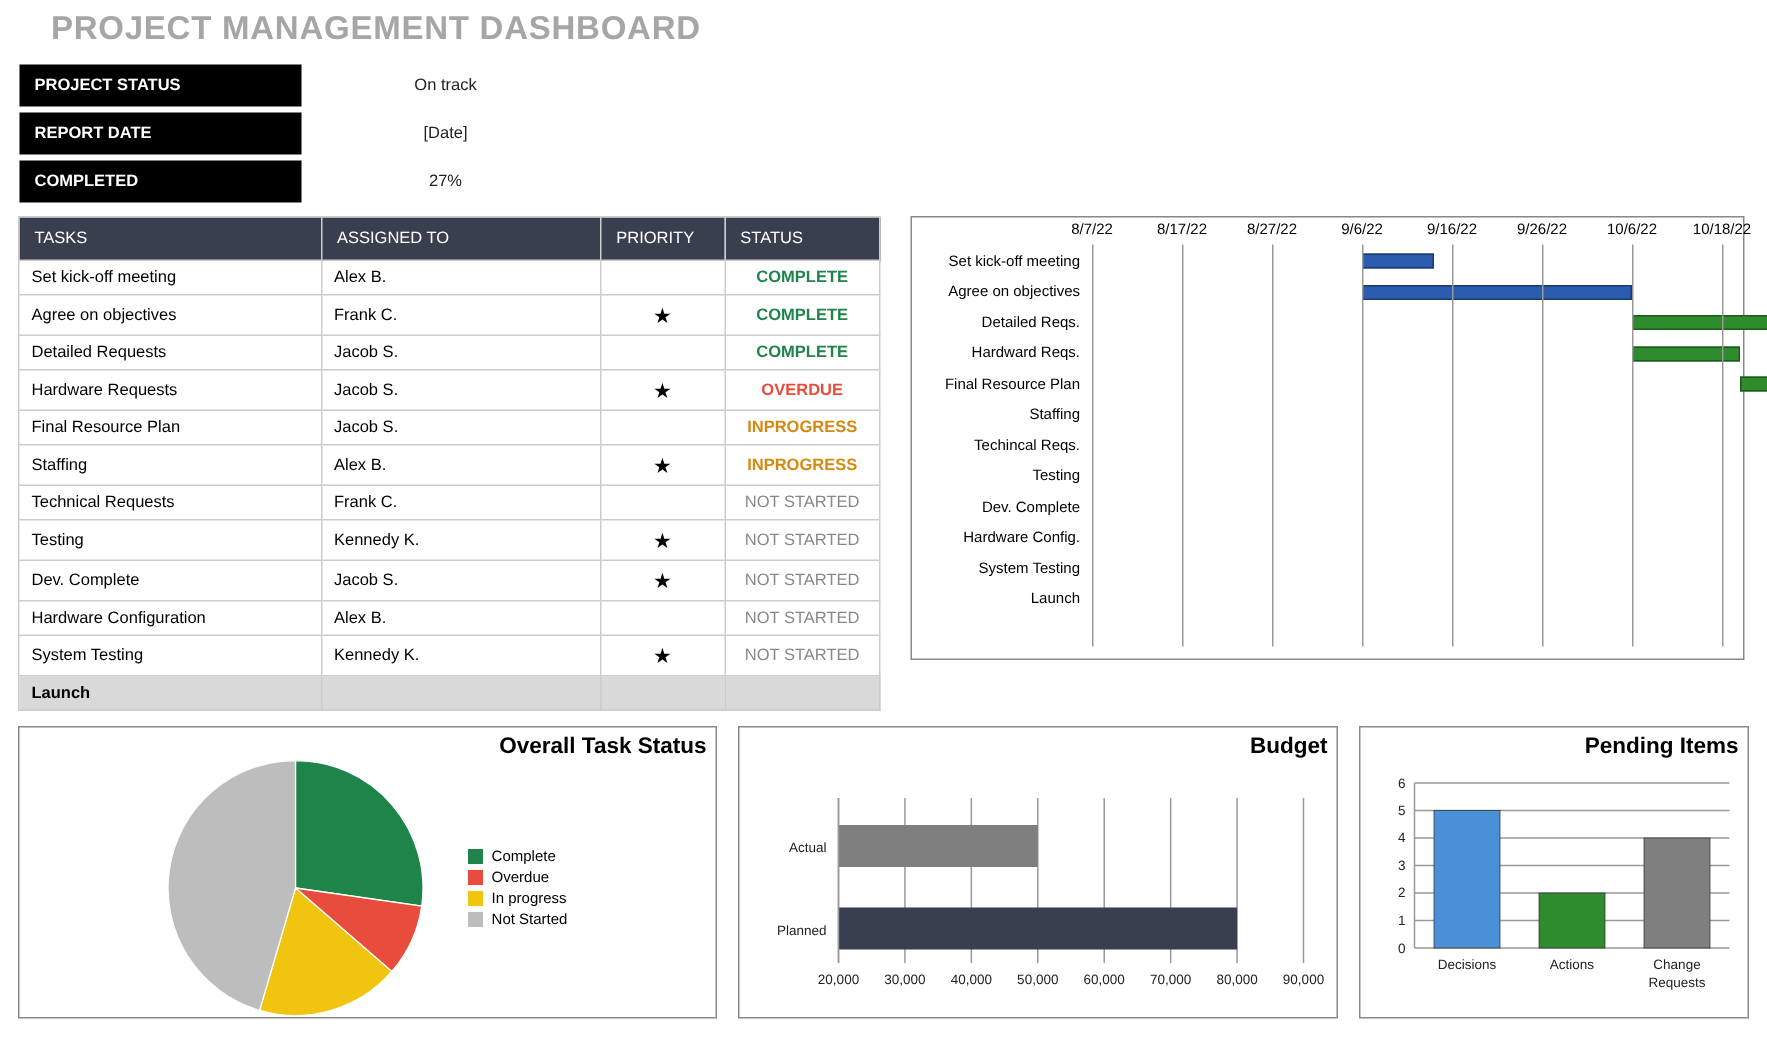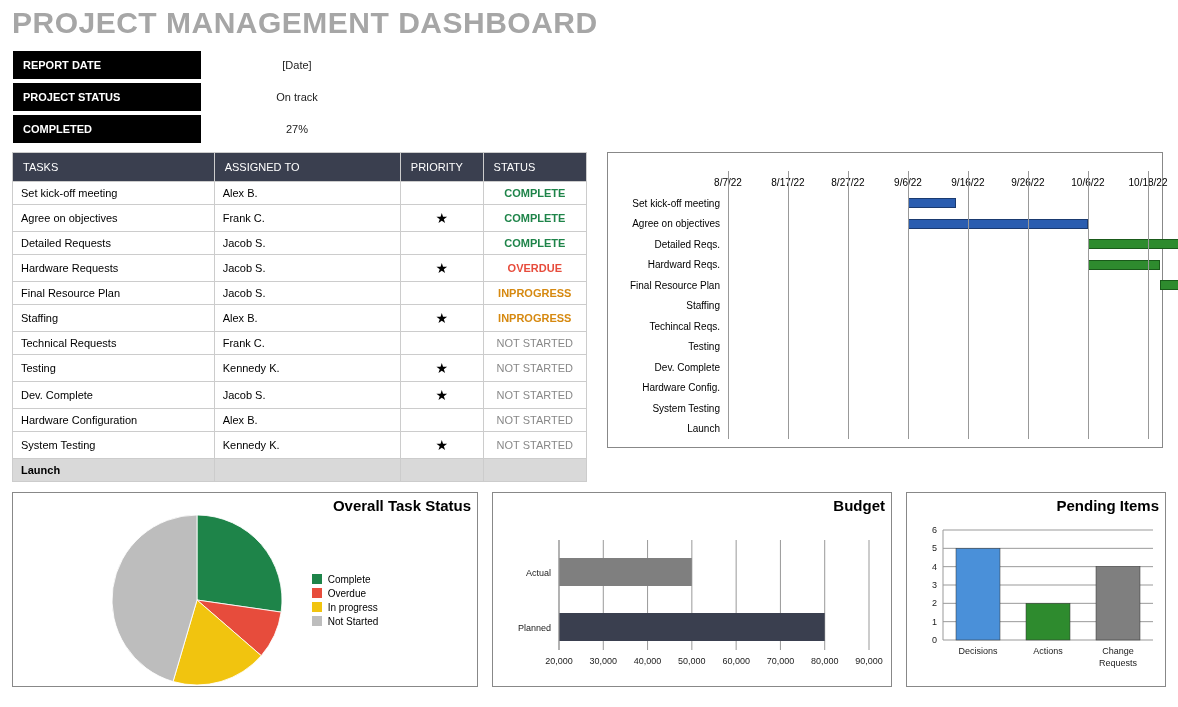--- a/index.html
+++ b/index.html
@@ -1,32 +1,32 @@
 <!DOCTYPE html>
 <html><head>
 <meta charset="utf-8">
 <style>
   * { box-sizing: border-box; margin: 0; padding: 0; }
   body { font-family: Arial, sans-serif; font-size: 11px; background: #fff; width: 1178px; padding: 6px 12px; }
-  .title { font-size: 30px; font-weight: bold; color: #a6a6a6; letter-spacing: 0.5px; margin-bottom: 8px; font-family: "Arial Black", Arial, sans-serif;}
+  .title { font-size: 22px; font-weight: bold; color: #a6a6a6; letter-spacing: 0.5px; margin-bottom: 8px; font-family: "Arial Black", Arial, sans-serif; margin-left: 22px;}
   .meta-table { border-collapse: separate; border-spacing: 0 2px; }
   .meta-label { background: #000; color: #fff; font-weight: bold; font-size: 11px; padding: 8px 10px; width: 190px; border: 1px solid #fff; }
   .meta-value { text-align: center; width: 190px; font-size: 11px; color: #222; }
   .tasks-table { border-collapse: collapse; width: 575px; font-size: 11px; margin-top: 6px;}
   .tasks-table th { background: #3a3f4f; color: #fff; font-weight: normal; text-align: left; padding: 8px 10px; border: 1px solid #ccc; font-size: 11px;}
   .tasks-table td { border: 1px solid #ccc; padding: 5px 8px; }
   .tasks-table tr.launch-row td { background: #d9d9d9; font-weight: bold; }
   .status-complete { color: #1e8449; font-weight: bold; text-align: center;}
   .status-overdue { color: #e74c3c; font-weight: bold; text-align: center;}
   .status-inprogress { color: #d68910; font-weight: bold; text-align: center;}
   .status-notstarted { color: #888; text-align: center;}
   .priority-cell { text-align: center; font-size:14px;}
   .status-cell { text-align:center; }
   .top-row { display: flex; gap: 20px; align-items:flex-start; }
-  .gantt-box { border: 1px solid #888; margin-top: 6px; width: 556px; height: 296px; position: relative; padding: 22px 10px 10px 0;}
+  .gantt-box { border: 1px solid #888; margin-top: 6px; width: 556px; height: 296px; position: relative; padding: 1px 10px 10px 0;}
   .gantt-axis-label { position:absolute; top: 2px; font-size:10px; text-align:center; width:50px; transform: translateX(-50%);}
   .gantt-grid { position:absolute; top: 18px; bottom:8px; width:1px; background:#999;}
   .gantt-row { height: 20.5px; display:flex; align-items:center;}
   .gantt-row-label { width:120px; text-align:right; font-size:10px; padding-right:8px;}
   .gantt-bar-area { position:relative; flex:1; height:100%;}
   .gantt-bar { position:absolute; height:10px; top:5px;}
   .bar-blue { background:#2a5db0; border:1px solid #1a3a70;}
   .bar-green { background:#2e8b2e; border:1px solid #1a5a1a;}
   .bottom-row { display:flex; gap:14px; margin-top:10px;}
   .chart-box { border:1px solid #888; padding:2px 6px 6px 6px;}
@@ -41,26 +41,26 @@
   .grid-line { stroke:#999; stroke-width:1;}
 </style>
 </head>
 <body>
 
 <div class="title">PROJECT MANAGEMENT DASHBOARD</div>
 
 <table class="meta-table">
   <tbody>
   <tr>
+        <td class="meta-label">PROJECT STATUS</td>
+        <td class="meta-value">On track</td>
+      </tr>
+  <tr>
         <td class="meta-label">REPORT DATE</td>
         <td class="meta-value">[Date]</td>
-      </tr>
-  <tr>
-        <td class="meta-label">PROJECT STATUS</td>
-        <td class="meta-value">On track</td>
       </tr>
   <tr>
         <td class="meta-label">COMPLETED</td>
         <td class="meta-value">27%</td>
       </tr>
 </tbody>
   </table>
 
 <div class="top-row">
   <table class="tasks-table">

